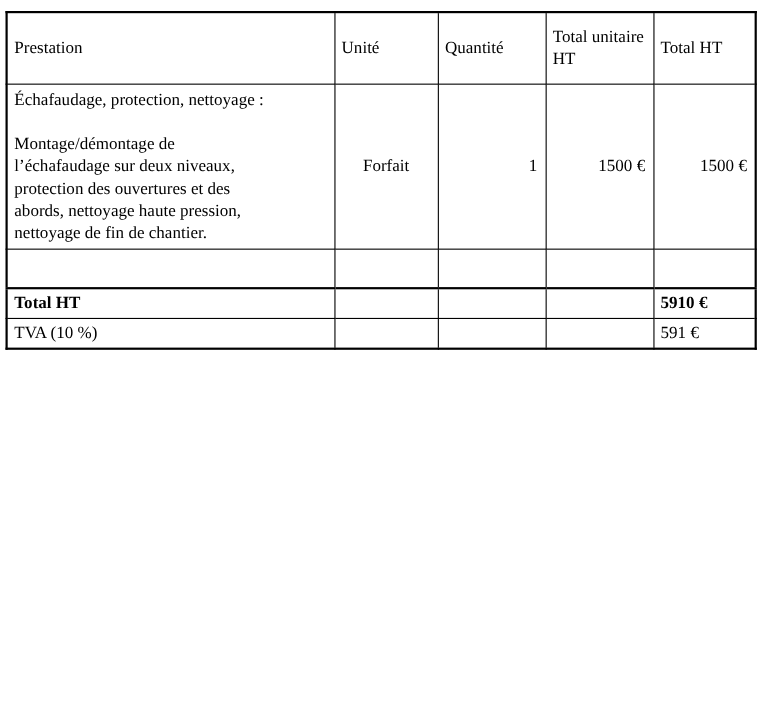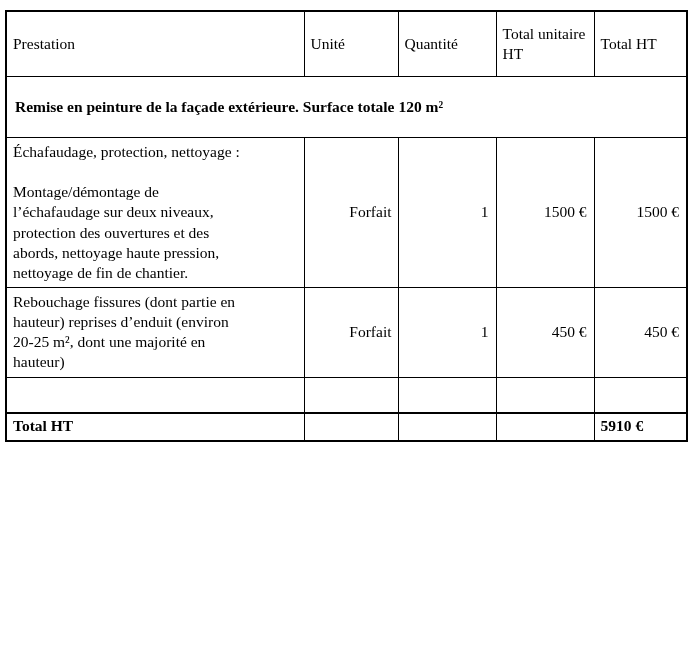--- a/index.html
+++ b/index.html
@@ -73,21 +73,21 @@
     border-right: 2px solid #000000;
   }
 
   
   tr.item td.presta {
     vertical-align: top;
     padding-top: 4px;
     padding-bottom: 4px;
     white-space: pre-line;
   }
-  tr.item td.unite  { vertical-align: middle; text-align: right; }
+  tr.item td.unite  { vertical-align: middle; text-align: center; }
   tr.item td.num    { vertical-align: middle; text-align: right; padding-right: 7px; }
 
   
   tr.spacer td { height: 30px; }
 
   
   tr.total td {
     height: 24px;
     padding-top: 1px;
     padding-bottom: 1px;
@@ -116,65 +116,59 @@
         <th>Prestation</th>
         <th>Unité</th>
         <th>Quantité</th>
         <th>Total unitaire HT</th>
         <th>Total HT</th>
       </tr>
     </thead>
 
     <tbody>
 
-      <tr class="band">
-        <td colspan="5">Remise en peinture de la façade extérieure. Surface totale 120 m²</td>
-      </tr>
 
       <tr class="item">
         <td class="presta">Échafaudage, protection, nettoyage :
 
 Montage/démontage de
 l’échafaudage sur deux niveaux,
 protection des ouvertures et des
 abords, nettoyage haute pression,
 nettoyage de fin de chantier.</td>
         <td class="unite">Forfait</td>
         <td class="num">1</td>
         <td class="num">1500 €</td>
         <td class="num">1500 €</td>
       </tr>
 
-      <tr class="item">
-        <td class="presta">Rebouchage fissures (dont partie en
-hauteur) reprises d’enduit (environ
-20-25 m², dont une majorité en
-hauteur)</td>
-        <td class="unite">Forfait</td>
-        <td class="num">1</td>
-        <td class="num">450 €</td>
-        <td class="num">450 €</td>
-      </tr>
 
 
 
       <tr class="spacer">
         <td></td>
         <td></td>
         <td></td>
         <td></td>
         <td></td>
       </tr>
 
       <tr class="total strong total-first">
         <td class="label">Total HT</td>
         <td></td>
         <td></td>
         <td></td>
         <td class="amount">5910 €</td>
       </tr>
 
+      <tr class="total">
+        <td class="label">TVA (10 %)</td>
+        <td></td>
+        <td></td>
+        <td></td>
+        <td class="amount">591 €</td>
+      </tr>
 
 
     </tbody>
   </table>
 
 </div>
 
 </body></html>

